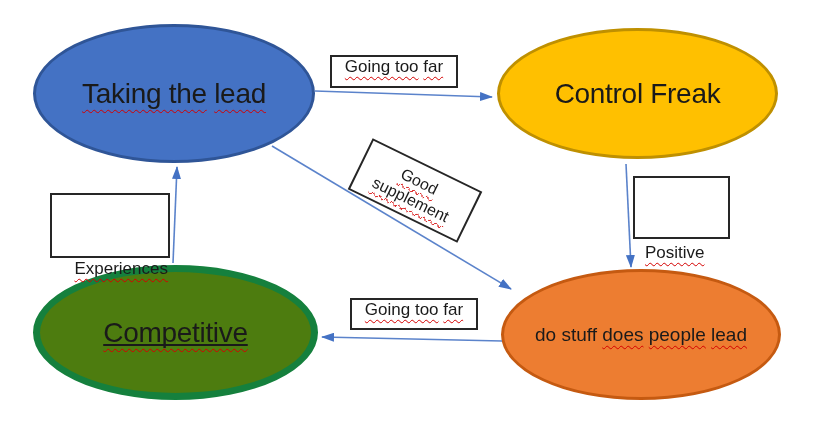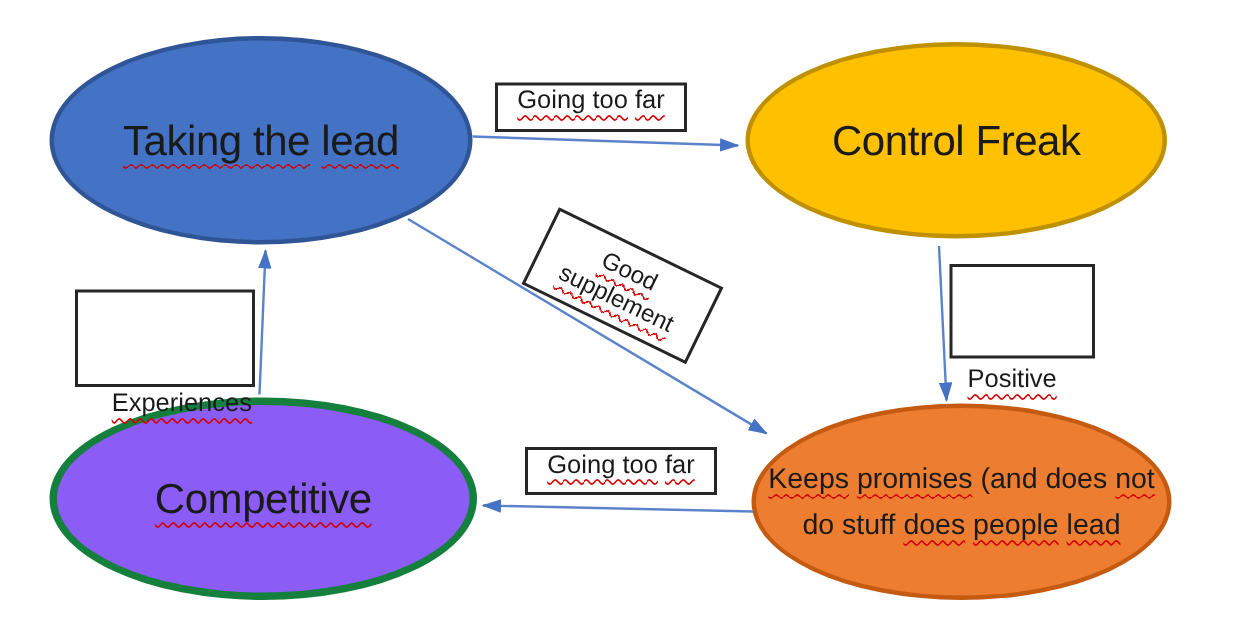--- a/index.html
+++ b/index.html
@@ -20,21 +20,21 @@
     box-sizing: border-box;
     display: flex;
     align-items: center;
     justify-content: center;
     text-align: center;
     z-index: 1;
   }
   .node-big { font-size: 28px; letter-spacing: -0.3px; }
   .node-blue   { left: 33px;  top: 24px;  width: 282px; height: 139px; background: #4472C4; border: 3px solid #2F5597; }
   .node-gold   { left: 497px; top: 28px;  width: 281px; height: 131px; background: #FFC000; border: 3px solid #BF9000; }
-  .node-green  { left: 33px;  top: 265px; width: 285px; height: 135px; background: #8b5cf6; border: 5px solid #15803d; }
+  .node-green  { left: 33px;  top: 265px; width: 285px; height: 135px; background: #4d7c0f; border: 7px solid #15803d; text-decoration: underline; }
   .node-orange { left: 501px; top: 269px; width: 280px; height: 131px; background: #ED7D31; border: 3px solid #C55A11;
                  flex-direction: column; font-size: 19px; line-height: 31px; }
   .node-line { white-space: pre; }
 
   
   .sq {
     text-decoration-line: underline;
     text-decoration-style: wavy;
     text-decoration-color: #D40000;
     text-decoration-thickness: 1px;
@@ -79,21 +79,20 @@
 
   <div class="node node-big node-blue">
     <div class="node-line"><span class="sq">Taking the</span><span> </span><span class="sq">lead</span></div>
   </div>
 
   <div class="node node-big node-green">
     <div class="node-line sq">Competitive</div>
   </div>
 
   <div class="node node-orange">
-    <div class="node-line"><span class="sq">Keeps</span><span> </span><span class="sq">promises</span><span> (and does </span><span class="sq">not</span></div>
     <div class="node-line"><span>do stuff </span><span class="sq">does</span><span> </span><span class="sq">people</span><span> </span><span class="sq">lead</span></div>
   </div>
 
   <svg class="wires" viewBox="0 0 828 423" xmlns="http://www.w3.org/2000/svg">
     <defs>
       <marker id="ah" markerUnits="userSpaceOnUse" markerWidth="13" markerHeight="9" viewBox="0 0 13 9" refX="12" refY="4.5" orient="auto">
         <path d="M0,0 L13,4.5 L0,9 Z" fill="#4472C4"></path>
       </marker>
     </defs>
     <line x1="315" y1="91" x2="492" y2="97" stroke="#5B83CB" stroke-width="1.6" marker-end="url(#ah)"></line>

